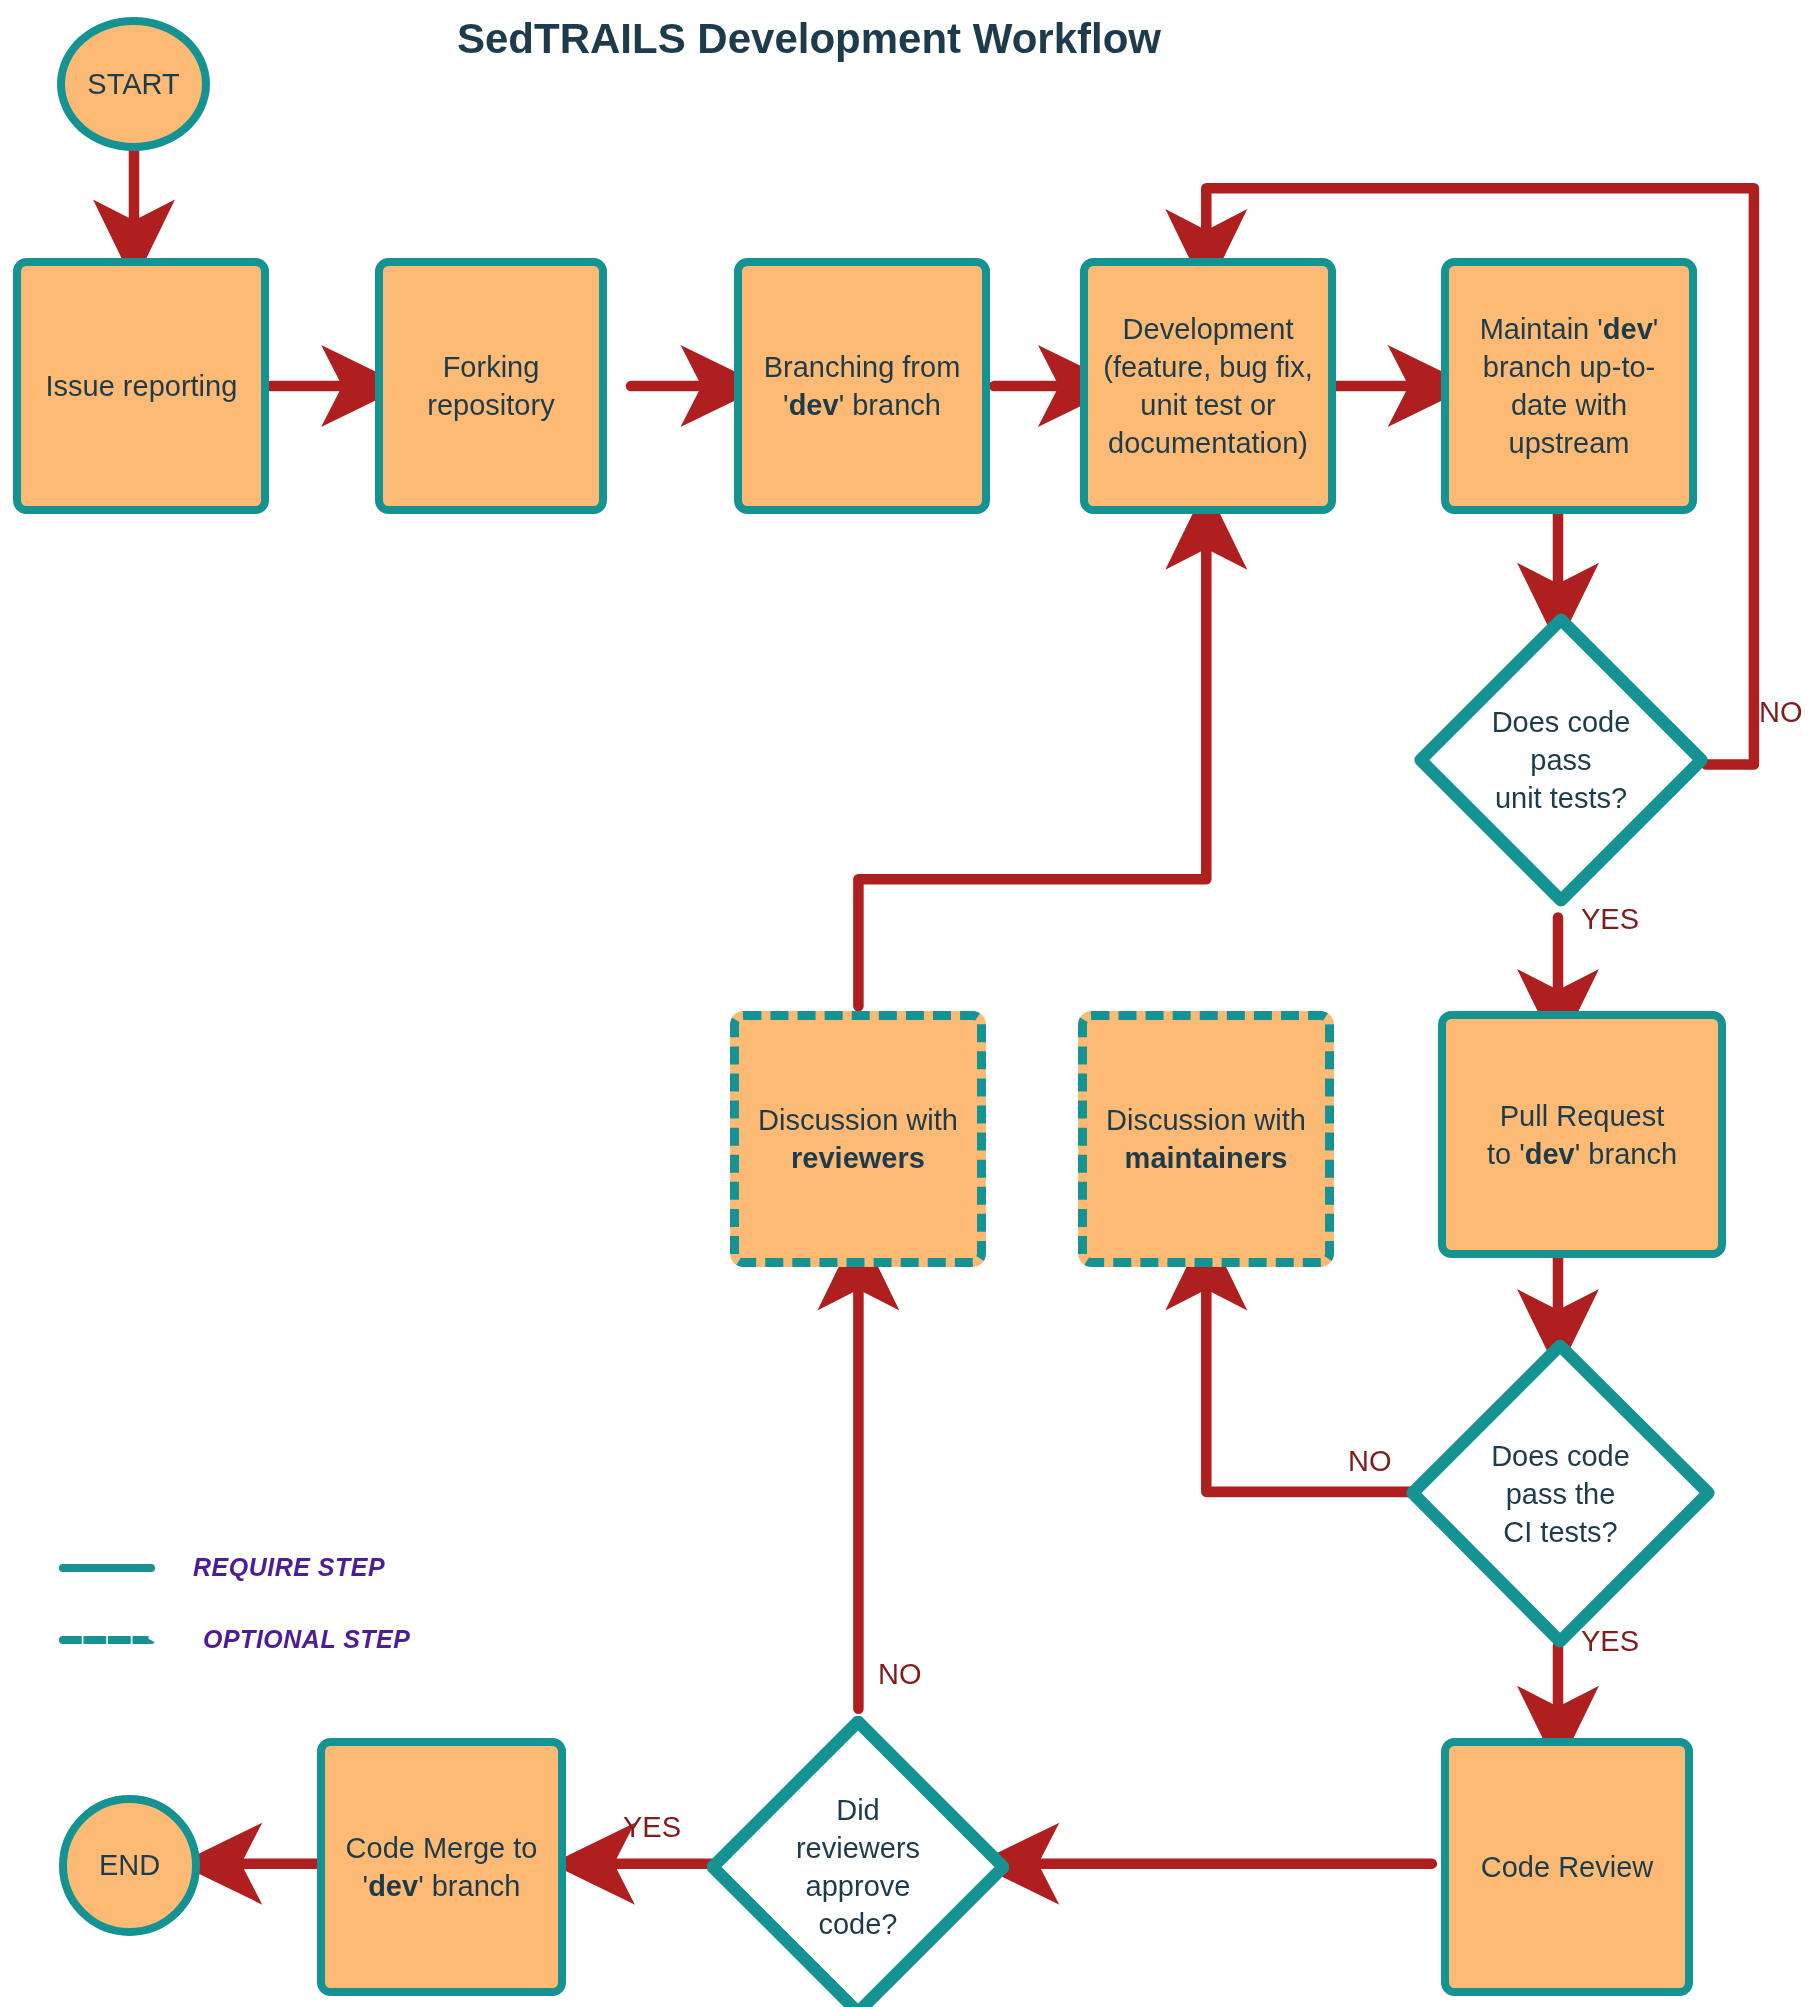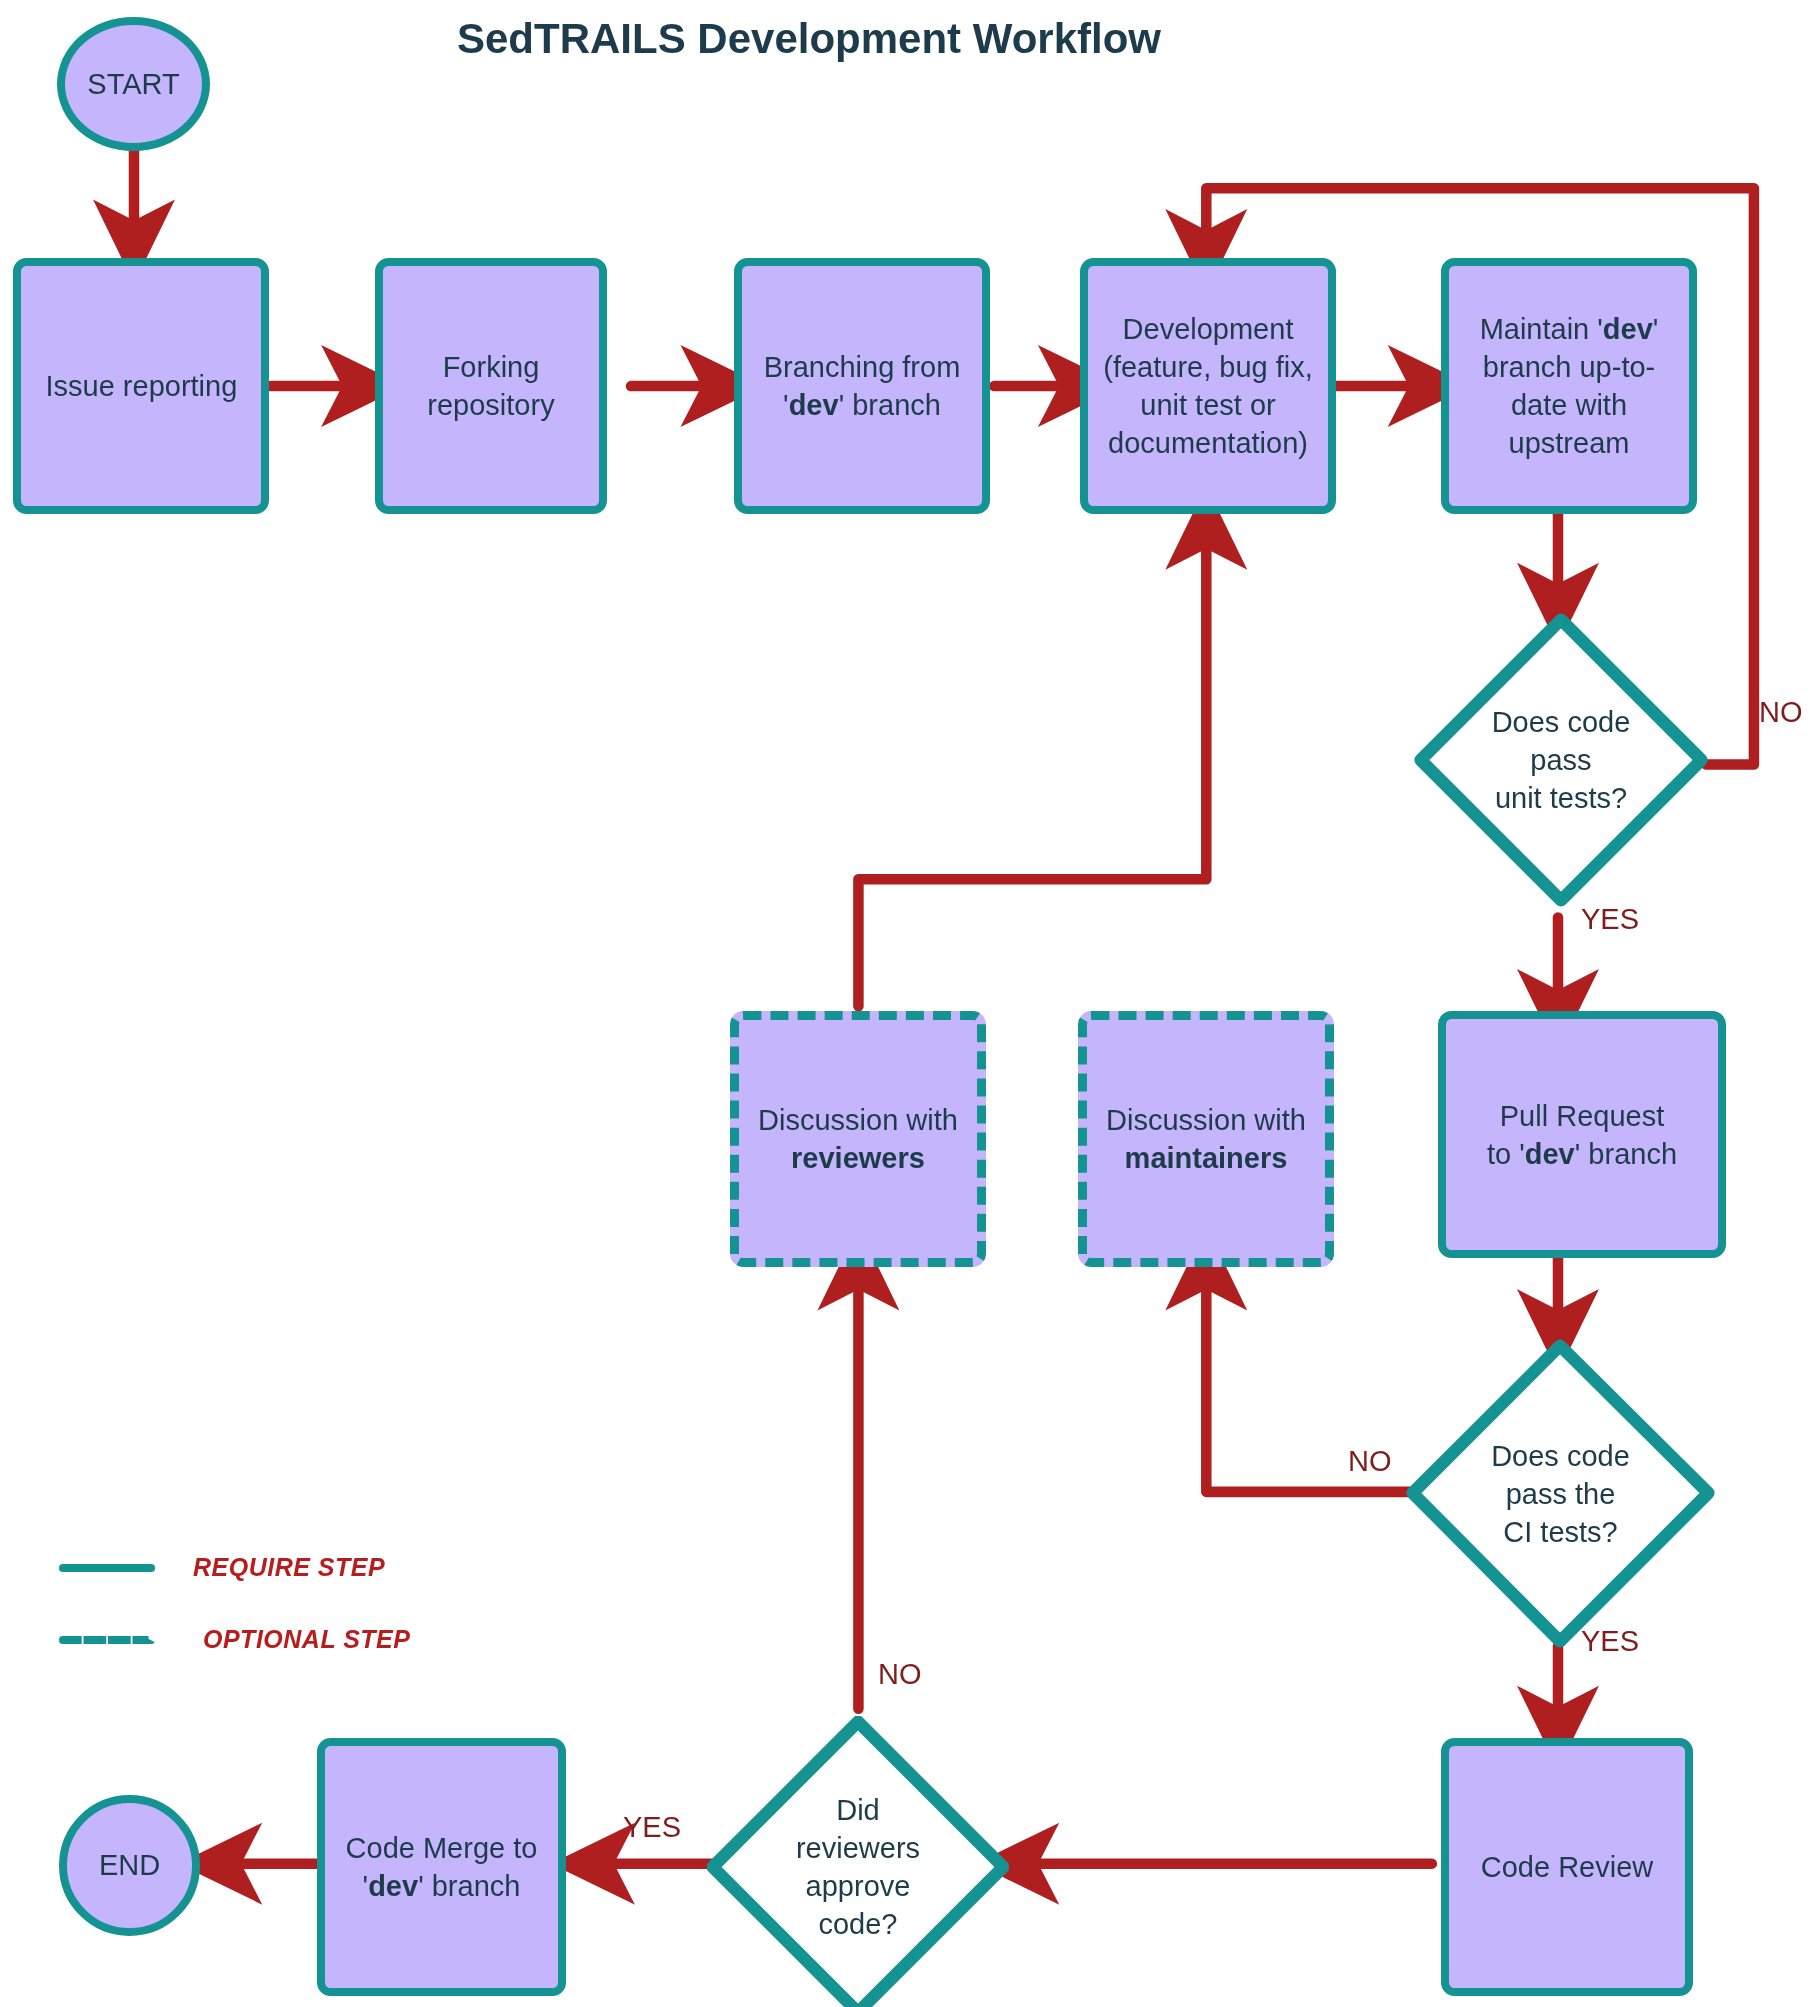--- a/index.html
+++ b/index.html
@@ -5,21 +5,21 @@
   html,body{margin:0;padding:0;background:#ffffff;}
   body{
     width:1821px;height:2007px;position:relative;overflow:hidden;
     font-family:"Liberation Sans", sans-serif;
     color:#1d3b4a;
   }
   #stage{position:absolute;left:0;top:0;width:1821px;height:2007px;}
   svg#wires{position:absolute;left:0;top:0;width:1821px;height:2007px;pointer-events:none;}
 
   .node{position:absolute;box-sizing:border-box;display:flex;align-items:center;
-        justify-content:center;text-align:center;background:#c4b5fd;}
+        justify-content:center;text-align:center;background:#fdba74;}
   .proc{
     border:8.6px solid #159392;border-radius:13.4px;
     font-size:29px;line-height:38px;color:#1d3b4a;padding:5.7px 9.6px;
   }
   .proc.optional{border-style:dashed;border-width:9.6px;}
   .term{
     border:8.6px solid #159392;border-radius:50%;
     font-size:29px;color:#1d3b4a;
   }
   .diamond-wrap{position:absolute;}
@@ -28,21 +28,21 @@
     display:flex;align-items:center;justify-content:center;text-align:center;
     font-size:29px;line-height:38px;color:#1d3b4a;
   }
   .edge-label{position:absolute;font-size:29px;color:#7f1d1d;
               background:transparent;white-space:nowrap;}
   .title{position:absolute;font-size:42px;font-weight:bold;color:#1d3b4a;
          letter-spacing:0px;white-space:nowrap;}
   .legend-row{position:absolute;display:flex;align-items:center;gap:38px;}
   .legend-line{width:96px;height:0;border-top:8.6px solid #159392;border-radius:3.8px;}
   .legend-line.dash{border-top-style:dashed;}
-  .legend-text{font-size:25px;font-style:italic;font-weight:bold;color:#b91c1c;
+  .legend-text{font-size:25px;font-style:italic;font-weight:bold;color:#4c1d95;
                letter-spacing:0.5px;white-space:nowrap;}
   b{font-weight:bold;}
 </style>
 </head>
 <body>
 
 <div id="stage">
 
   <svg id="wires" viewBox="0 0 1905 2100">
     <defs>

